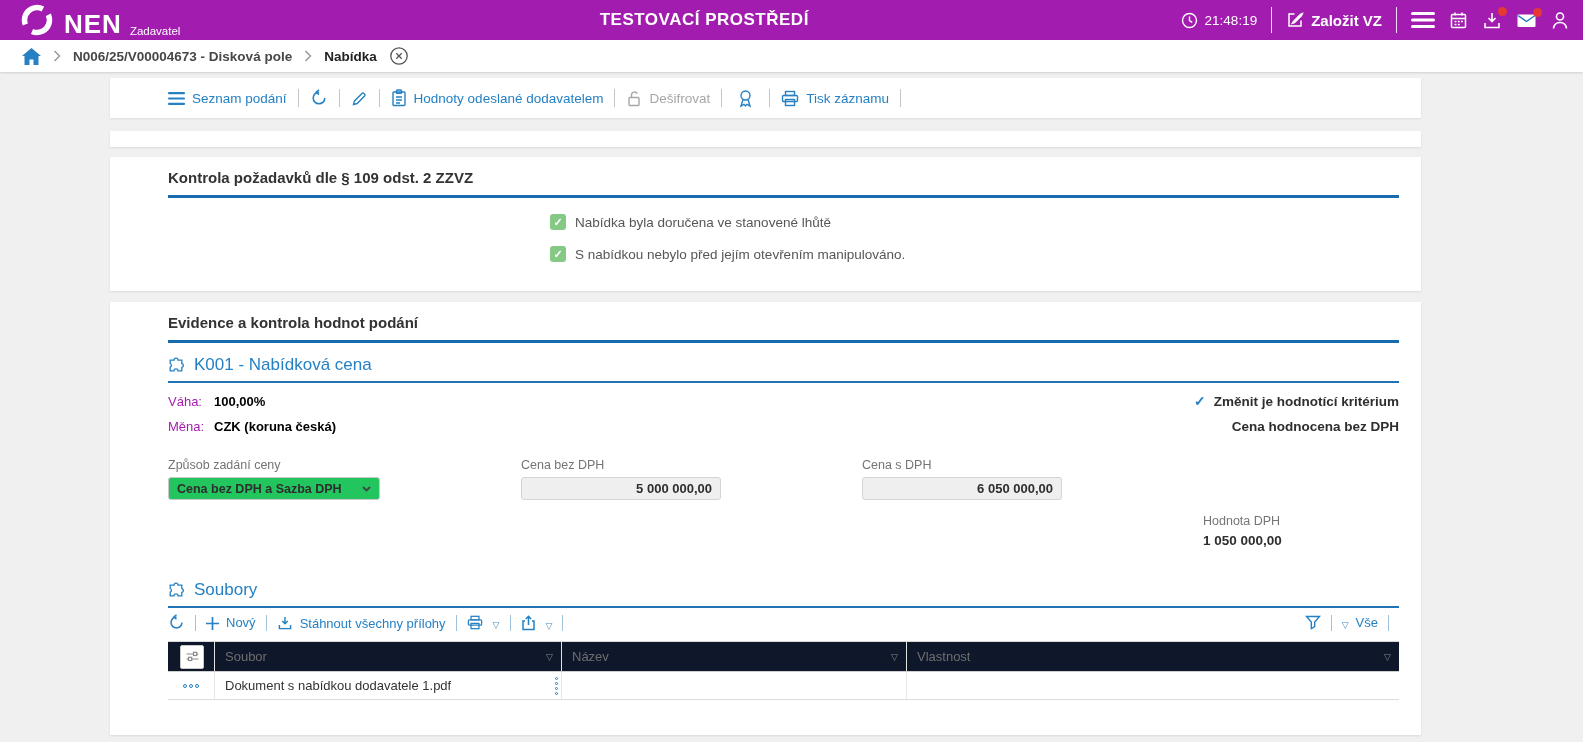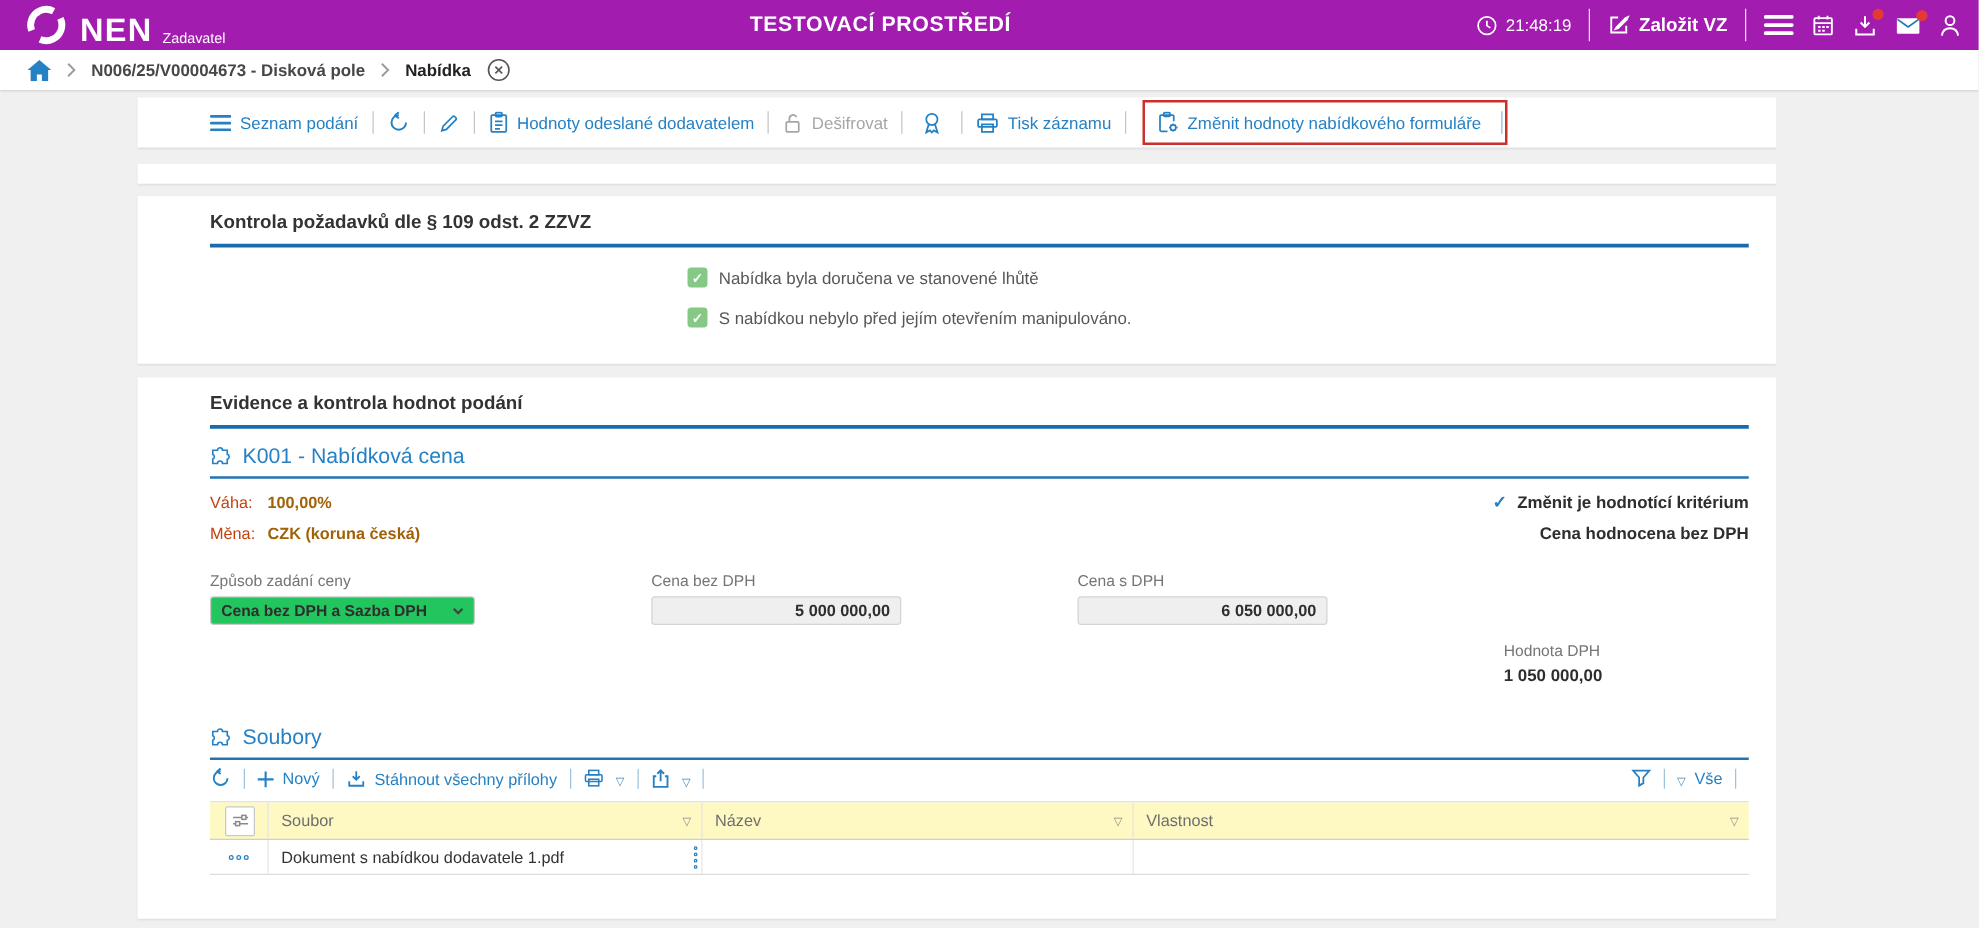--- a/index.html
+++ b/index.html
@@ -43,22 +43,22 @@
   .sec-title { font-size:15px; font-weight:bold; color:#333; padding-bottom:9px; border-bottom:3px solid #196bb0; }
   .sub-head { display:flex; align-items:center; gap:9px; color:#2581c4; font-size:17px; padding-bottom:6px; border-bottom:2px solid #2173b4; }
 
   
   .checks { padding:16px 0 0 382px; display:flex; flex-direction:column; gap:16px; }
   .check-row { display:flex; align-items:center; gap:9px; color:#565656; font-size:13.5px; }
   .green-check { width:16px; height:16px; border-radius:3px; background:#85c985; color:#fff; font-size:11px; font-weight:bold; display:flex; align-items:center; justify-content:center; }
 
   
   .meta-row { display:flex; align-items:center; padding-top:10px; }
-  .meta-label { width:46px; color:#c2410c; font-size:13px; }
-  .meta-value { font-weight:bold; color:#a16207; font-size:13px; }
+  .meta-label { width:46px; color:#a21caf; font-size:13px; }
+  .meta-value { font-weight:bold; color:#000000; font-size:13px; }
   .meta-right { margin-left:auto; font-weight:bold; color:#2e2e2e; font-size:13.5px; display:flex; align-items:center; gap:8px; }
   .blue-check { color:#2581c4; font-weight:bold; font-size:14px; }
 
   
   .form-grid { margin-top:24px; display:grid; grid-template-columns:212px 200px 200px 196px; justify-content:space-between; }
   .f-label { color:#757575; font-size:12.5px; margin-bottom:5px; }
   .f-input { width:100%; height:23px; background:#efefef; border:1px solid #d4d4d4; border-radius:3px; padding:0 8px; text-align:right; font-weight:bold; font-size:13px; color:#2e2e2e; font-family:"Liberation Sans", sans-serif; }
   .f-select { width:100%; height:23px; background:#22c55e; border:1px solid #c9c9c9; border-radius:3px; padding:0 8px; display:flex; align-items:center; justify-content:space-between; font-weight:bold; font-size:12.5px; color:#2e2e2e; cursor:pointer; }
   .dph-block { margin-top:14px; display:grid; grid-template-columns:212px 200px 200px 196px; justify-content:space-between; }
   .dph-value { font-weight:bold; font-size:13.5px; color:#2e2e2e; margin-top:3px; }
@@ -67,21 +67,21 @@
   .soubory { margin-top:32px; }
   .file-toolbar { margin-top:6px; display:flex; align-items:center; }
   .file-toolbar .act { font-size:13px;align-items:flex-end; }
   .fsep { width:1px; height:16px; background:#9fc3dd; margin:0 10px; }
   .spacer { flex:1; }
   .caret { font-size:9px; color:#4a88b8; margin-left:3px; }
 
   
   .ftable { margin-top:10px; border-top:1px solid #d9d9d9; }
   .t-head, .t-row { display:grid; grid-template-columns:46px 347px 345px 1fr; }
-  .t-head { height:30px; border-bottom:1px solid #cfcfcf; background:#fef9c3; }
+  .t-head { height:30px; border-bottom:1px solid #cfcfcf; background:#0f172a; }
   .t-row { height:28px; border-bottom:1px solid #dcdcdc; }
   .th-cell { display:flex; align-items:center; padding:0 8px 0 10px; color:#6e6e6e; font-size:13px; border-left:1px solid #e3e3e3; }
   .th-cell:first-child { border-left:none; justify-content:center; }
   .th-filter { margin-left:auto; color:#8a8a8a; font-size:9px; }
   .settings-box { width:24px; height:24px; border:1px solid #c9c9c9; border-radius:2px; display:flex; align-items:center; justify-content:center; background:#fff; }
   .td-cell { display:flex; align-items:center; padding:0 10px; font-size:13px; color:#333; border-left:1px solid #e8e8e8; position:relative; }
   .td-cell:first-child { border-left:none; justify-content:center; }
   .dots-h { display:flex; gap:2px; }
   .dots-h i { width:4px; height:4px; border:1px solid #2581c4; border-radius:50%; }
   .dots-v { position:absolute; right:3px; top:50%; transform:translateY(-50%); display:flex; flex-direction:column; gap:2px; }
@@ -260,34 +260,20 @@
     <span>
       <svg width="18" height="17" viewBox="0 0 18 17" fill="none" stroke="#2581c4" stroke-width="1.4">
         <rect x="4.5" y="1.5" width="9" height="4"></rect>
           <rect x="1.5" y="5.5" width="15" height="6" rx="1"></rect>
         <rect x="4.5" y="9.5" width="9" height="6"></rect>
       </svg>
     </span>
     <span>Tisk záznamu</span>
   </div>
   <div class="tsep"></div>
-  <div class="red-box">
-    <div class="act">
-      <span>
-        <svg width="17" height="18" viewBox="0 0 17 18" fill="none" stroke="#2581c4" stroke-width="1.4">
-          <path d="M13 8V4a1 1 0 0 0-1-1H3a1 1 0 0 0-1 1v11a1 1 0 0 0 1 1h5"></path>
-          <rect x="5" y="1" width="5" height="3" rx="0.8"></rect>
-          <circle cx="12.5" cy="13" r="2.2"></circle>
-          <path d="M12.5 9.8v1M12.5 15.2v1M9.3 13h1M15.2 13h1M10.3 10.8l.8.8M13.9 14.4l.8.8M14.7 10.8l-.8.8M11.1 14.4l-.8.8" stroke-width="1.1"></path>
-        </svg>
-      </span>
-      <span>Změnit hodnoty nabídkového formuláře</span>
-    </div>
-    <div class="tsep"></div>
-  </div>
 </div>
 
 <div class="card thin-strip"></div>
 
 <div class="card kontrola-card">
   <div class="sec-title">Kontrola požadavků dle § 109 odst. 2 ZZVZ</div>
   <div class="checks">
     <div class="check-row">
       <span class="green-check">✓</span>
       <span>Nabídka byla doručena ve stanovené lhůtě</span>

